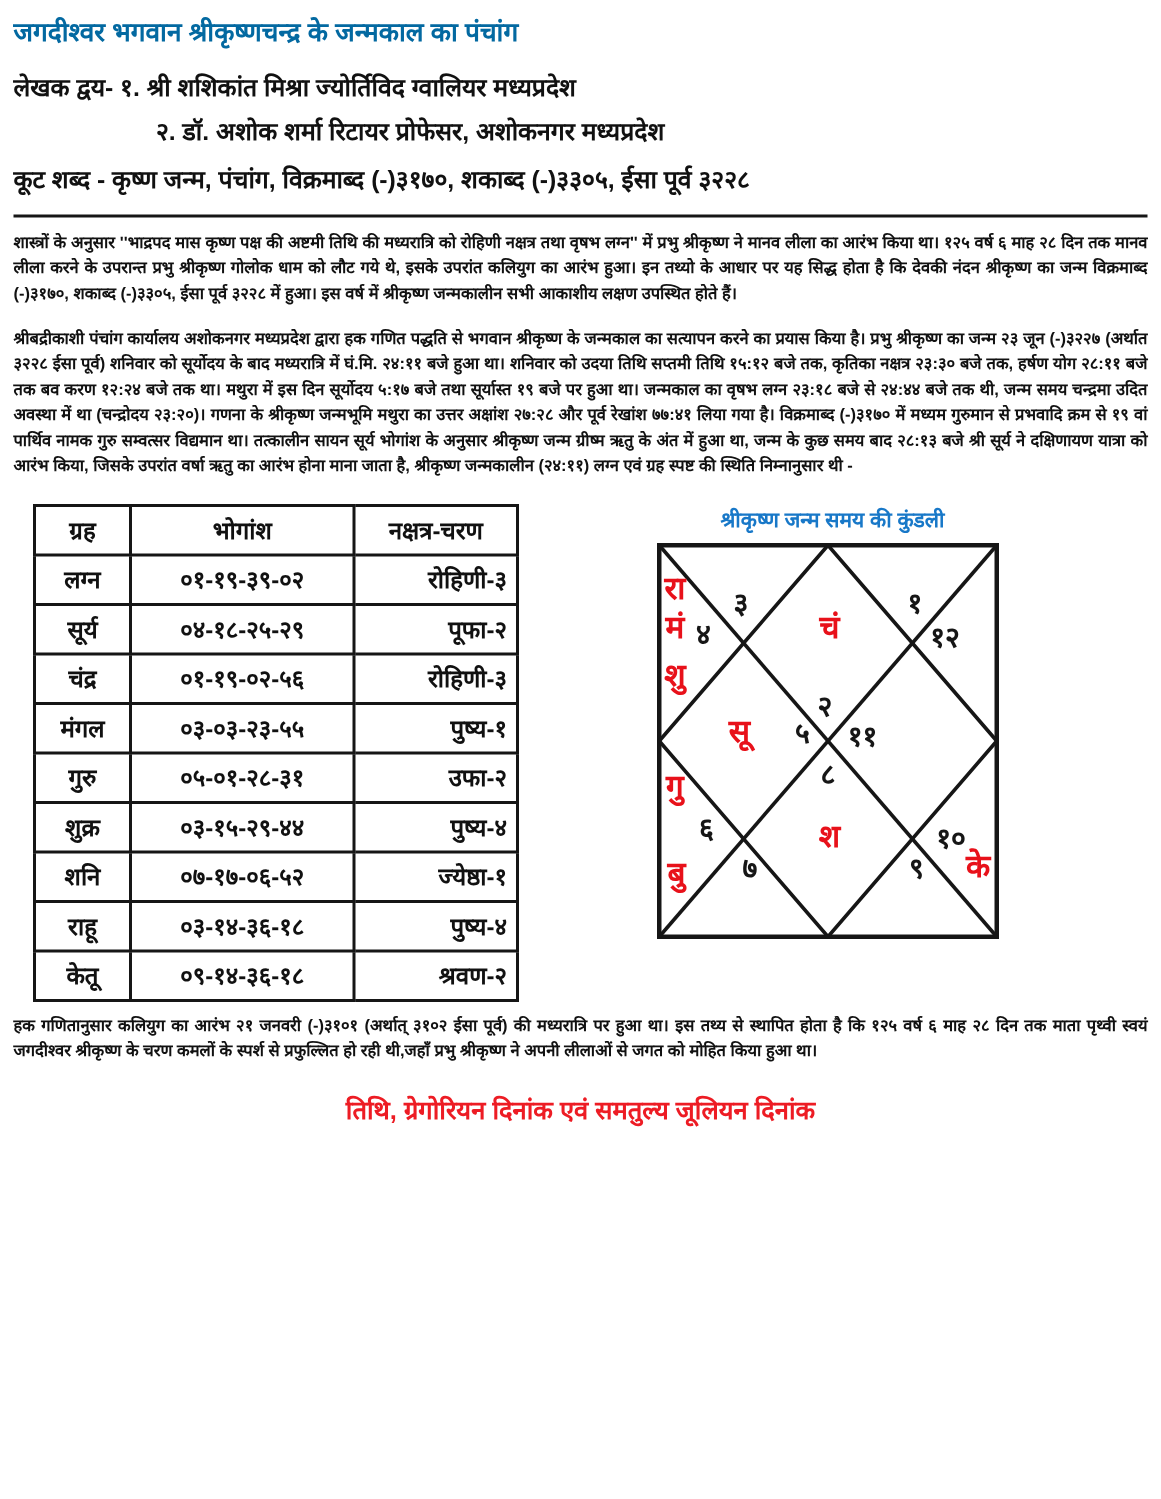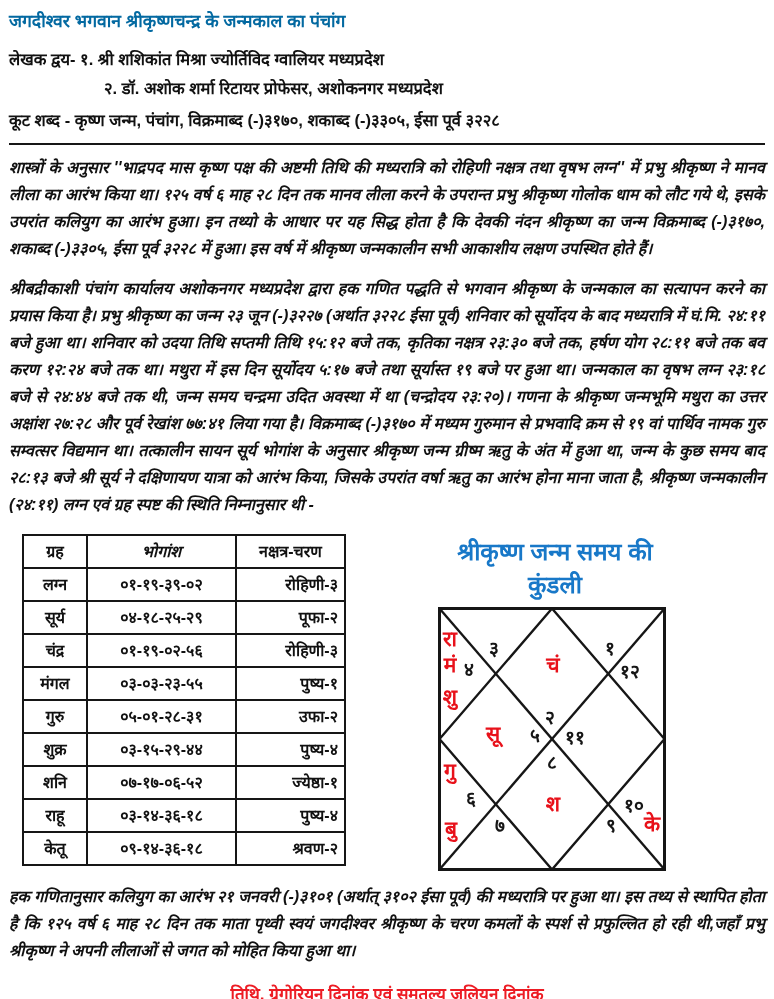--- a/index.html
+++ b/index.html
@@ -6,35 +6,35 @@
   body{
     width:774px;height:999px;overflow:hidden;background:#ffffff;
     font-family:"Liberation Sans","DejaVu Sans",sans-serif;color:#111;
   }
   .page{padding:8px 9px 0 9px;}
   .title{color:#0369a1;font-size:17.5px;font-weight:bold;margin:2px 0 12px 0;line-height:1.3;}
   .meta{font-size:16.5px;font-weight:bold;line-height:29px;}
   .meta .indent{padding-left:95px;}
   .keywords{font-size:16.5px;font-weight:bold;margin-top:3px;line-height:28px;}
   .rule{border:none;border-top:2.5px solid #161616;margin:9px 0 9px 0;}
-  p.body{font-size:16px;font-weight:bold;line-height:27px;text-align:justify;margin:0 0 13px 0;font-style:italic;}
+  p.body{font-size:11px;font-weight:bold;line-height:17px;text-align:justify;margin:0 0 13px 0;}
   p.body .bq{font-weight:900;}
   
   .cols{display:flex;align-items:flex-start;gap:92px;margin:16px 0 8px 13px;}
   table{border-collapse:collapse;}
   .ptable td,.ptable th{
     border:2px solid #161616;font-size:16px;font-weight:bold;
     padding:3px 6px;height:25px;text-align:center;
   }
   .ptable td:nth-child(3){text-align:right;padding-left:8px;}
   .ptable th:nth-child(1){width:50px;}
-  .ptable th:nth-child(2){width:135px;font-style:italic;}
+  .ptable th:nth-child(2){width:135px;}
   .ptable th:nth-child(3){width:95px;}
   .kundali{width:240px;}
-  .ktitle{color:#1878c8;font-size:24px;font-weight:bold;text-align:center;margin:0 0 7px 0;width:234px;}
+  .ktitle{color:#1878c8;font-size:14px;font-weight:bold;text-align:center;margin:0 0 7px 0;width:234px;}
   .kchart text{text-anchor:middle;dominant-baseline:central;font-family:"Liberation Sans","DejaVu Sans",sans-serif;font-weight:bold;}
   .kchart .kp{fill:#e8111a;font-size:21px;}
   .kchart .kn{fill:#161616;font-size:19px;}
   .kchart line,.kchart polygon,.kchart rect{stroke:#161616;fill:none;}
   .rhead{color:#ed1c24;font-size:17px;font-weight:bold;text-align:center;margin:18px 0 10px 0;}
 </style>
 </head>
 <body>
 
 <div class="page">

